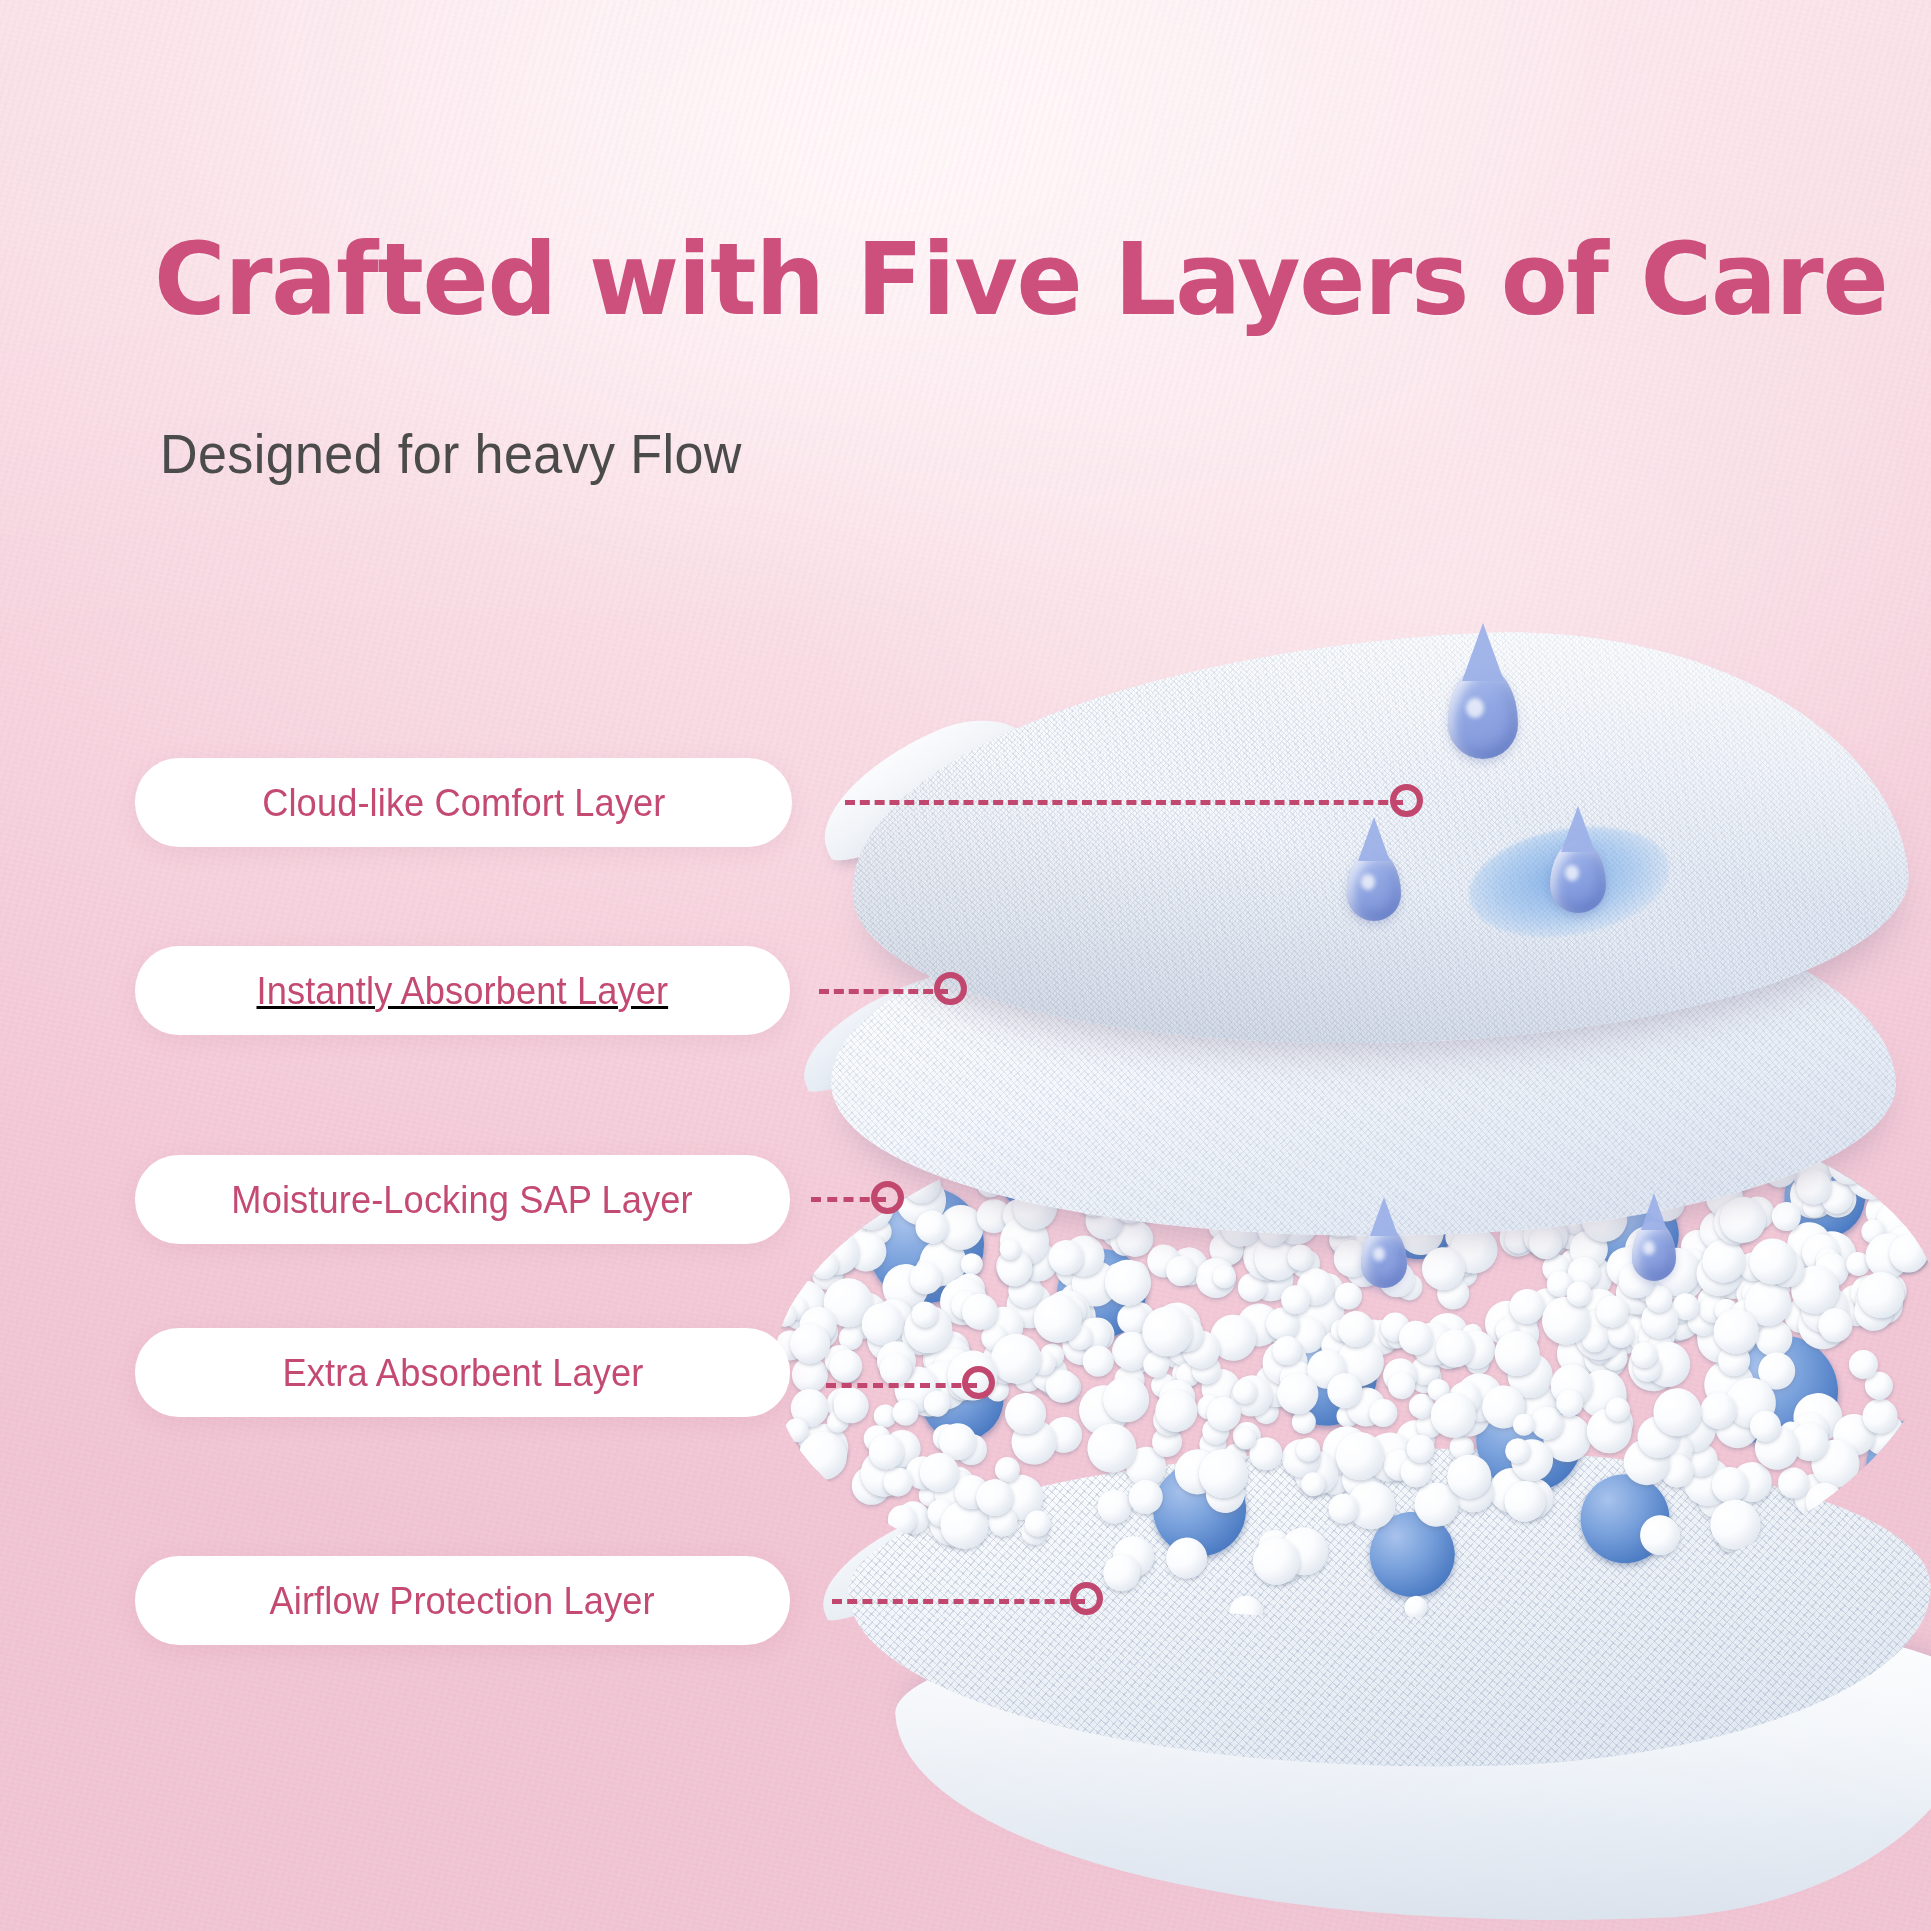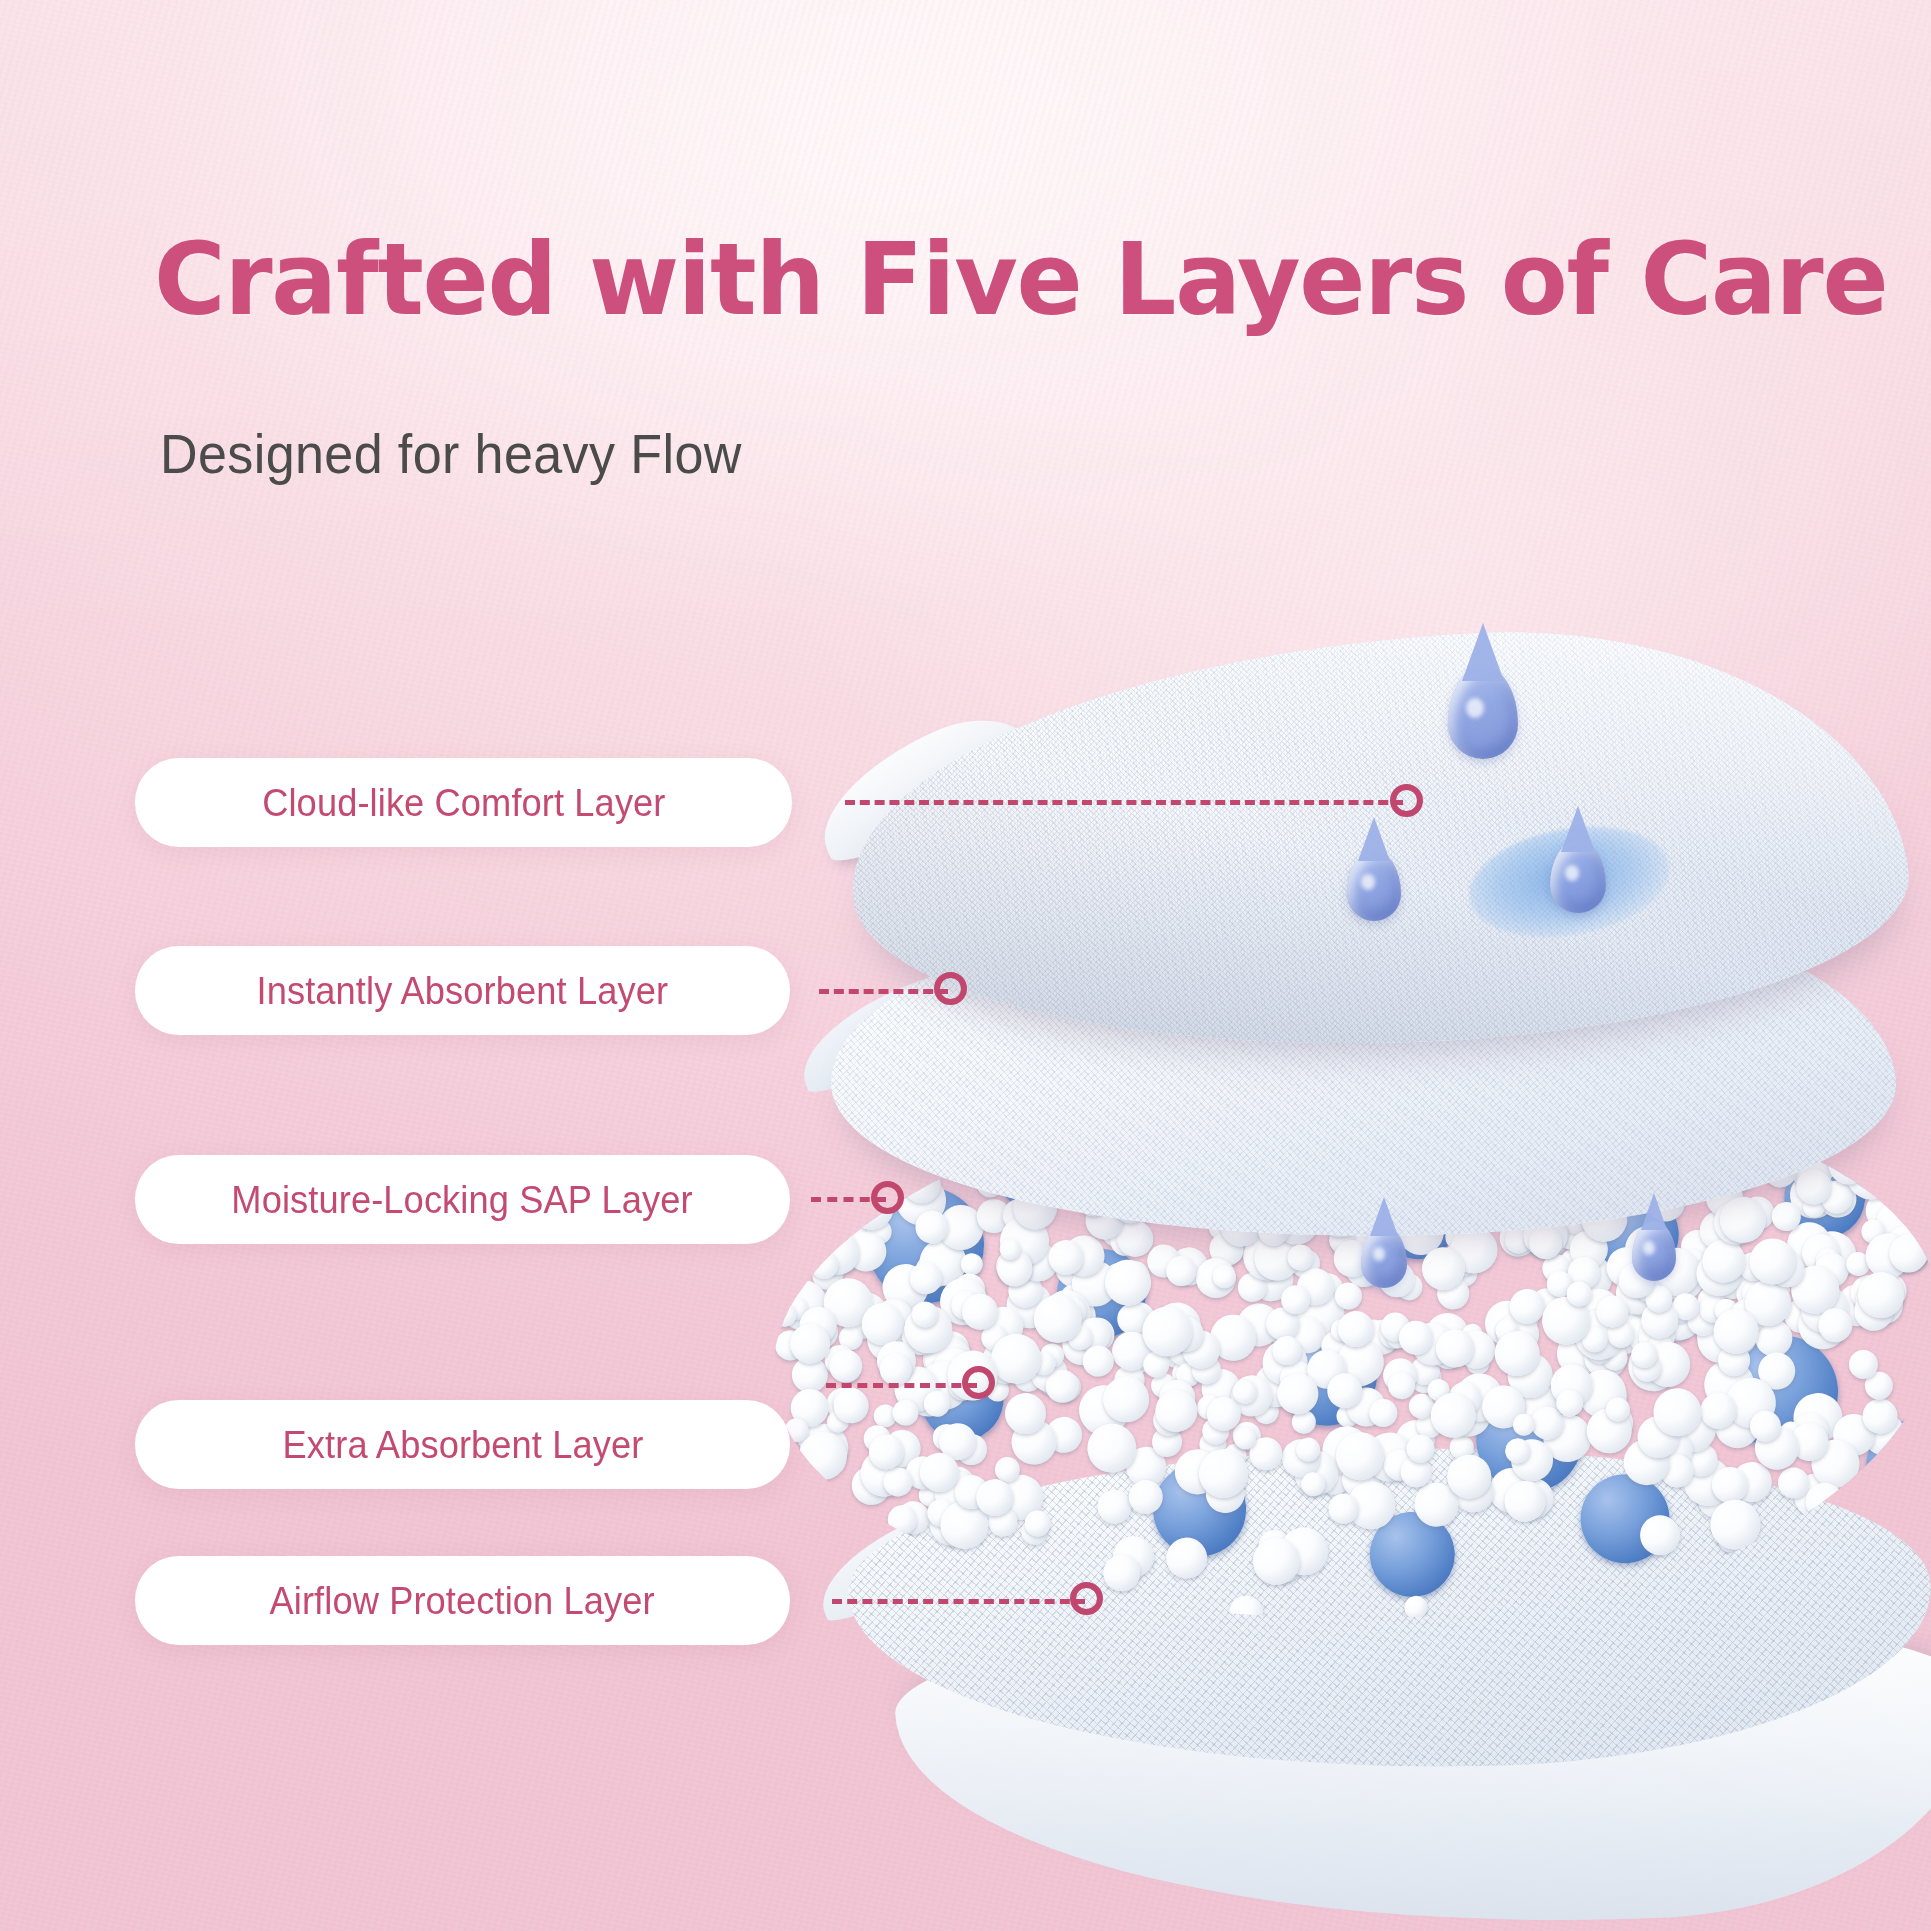--- a/index.html
+++ b/index.html
@@ -937,28 +937,28 @@
 <div class="conn" style="left:826px;top:1383px;width:151px;"></div>
 <div class="dot" style="left:962px;top:1366px;"></div>
 
 <div class="conn" style="left:832px;top:1599px;width:253px;"></div>
 <div class="dot" style="left:1070px;top:1582px;"></div>
 
 <div class="pill" style="left:135px;top:758px;width:657px;">
   <span>Cloud-like Comfort Layer</span>
 </div>
 
-<div class="pill" style="left:135px;top:946px;width:655px;">
+<div class="pill" style="left:135px;top:946px;width:655px;text-decoration:underline;">
   <span>Instantly Absorbent Layer</span>
 </div>
 
 <div class="pill" style="left:135px;top:1155px;width:655px;">
   <span>Moisture-Locking SAP Layer</span>
 </div>
 
-<div class="pill" style="left:135px;top:1400px;width:655px;">
+<div class="pill" style="left:135px;top:1328px;width:655px;">
   <span>Extra Absorbent Layer</span>
 </div>
 
 <div class="pill" style="left:135px;top:1556px;width:655px;">
   <span>Airflow Protection Layer</span>
 </div>
 
 
 </body></html>

